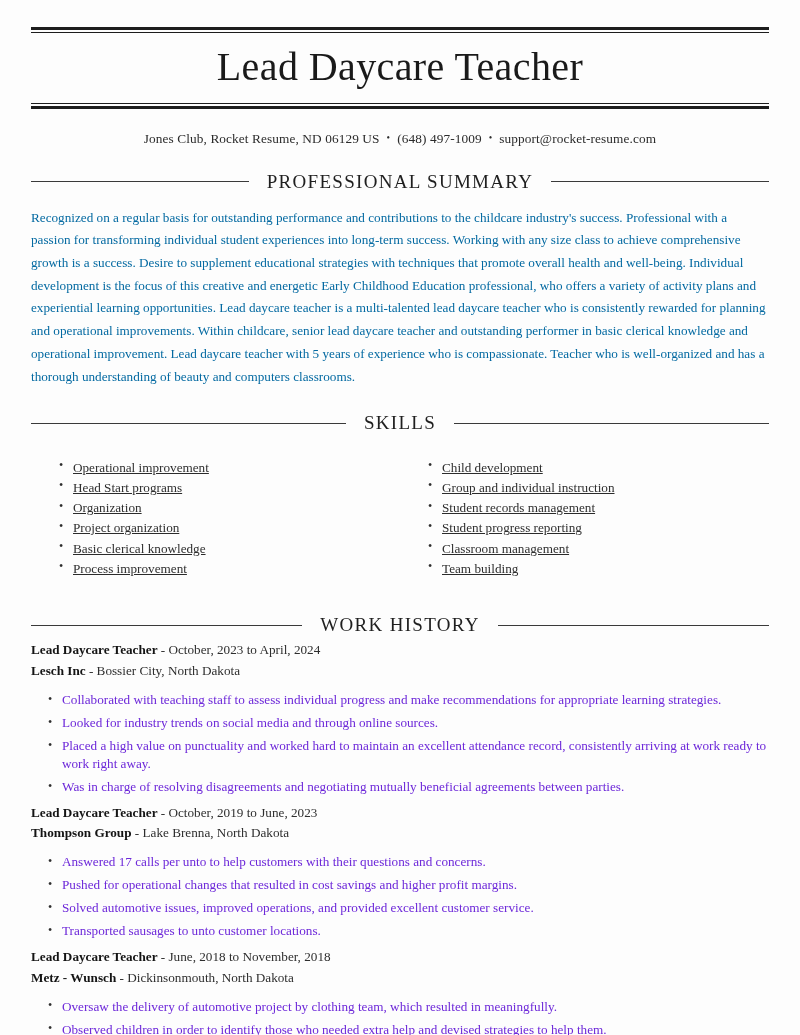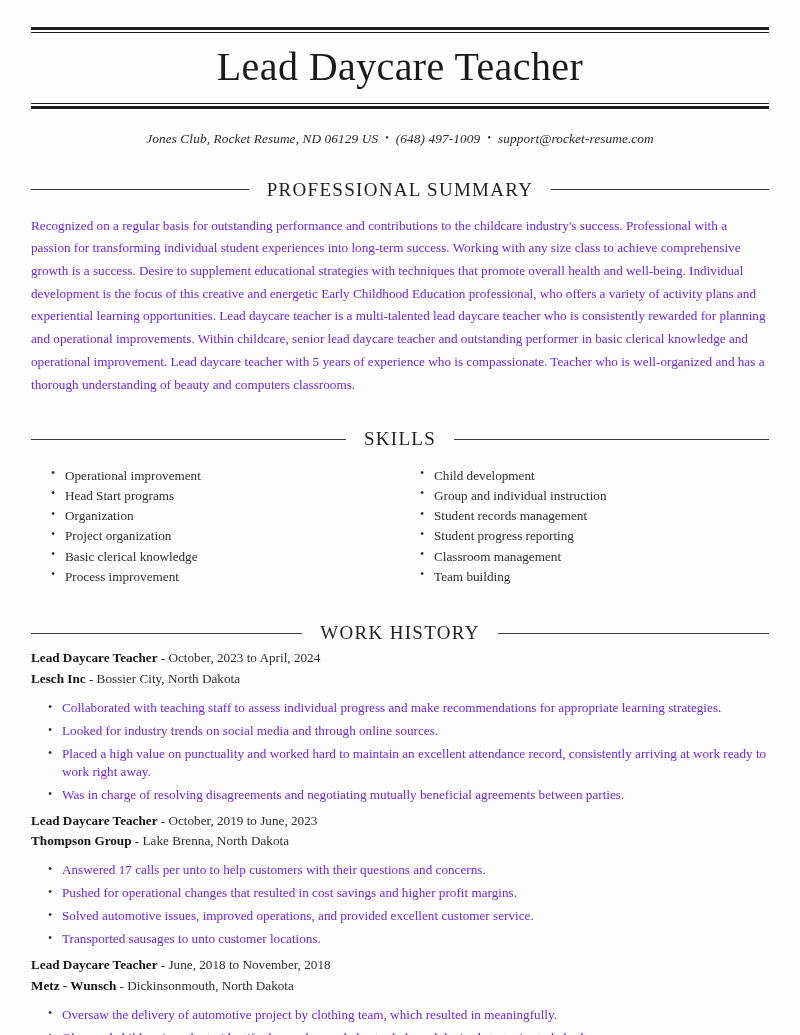--- a/index.html
+++ b/index.html
@@ -44,72 +44,72 @@
     color: #1a1a1a;
     padding: 11px 0 13px 0;
     line-height: 1.14;
   }
   .contact-line {
     text-align: center;
     font-size: 13.3px;
     color: #2b2b2b;
     padding-top: 22px;
     letter-spacing: 0.1px;
-    font-style: italic;
   }
   .contact-sep {
     padding: 0 7px;
     font-size: 10px;
     position: relative;
     top: -2px;
   }
 
   
   .section-head {
     display: flex;
     align-items: center;
     gap: 14px;
-    margin-top: 32px;
+    margin-top: 24px;
   }
   .section-head .line {
     flex: 1 1 auto;
     height: 1px;
     background: #3a3a3a;
   }
   .section-head .label {
     font-size: 19px;
     letter-spacing: 1.3px;
     color: #1f1f1f;
     font-weight: 400;
     white-space: nowrap;
     padding: 0 4px;
   }
 
   
   .summary {
     font-size: 13.2px;
     line-height: 1.72;
-    color: #6d28d9;
+    color: #0369a1;
     margin-top: 14px;
     text-align: left;
   }
 
   
   .skills-wrap {
     display: flex;
     margin-top: 11px;
   }
   .skills-col {
     width: 50%;
     box-sizing: border-box;
   }
   .skills-col ul {
-    margin: 4px;
+    margin: 12px;
     padding-left: 30px;
     list-style: none;
+    text-decoration: underline;
   }
   .skills-col li {
     font-size: 13.2px;
     line-height: 1.0;
     padding: 3.5px 0;
     color: #2e2e2e;
     position: relative;
   }
   .skills-col li::before {
     content: "\2022";

